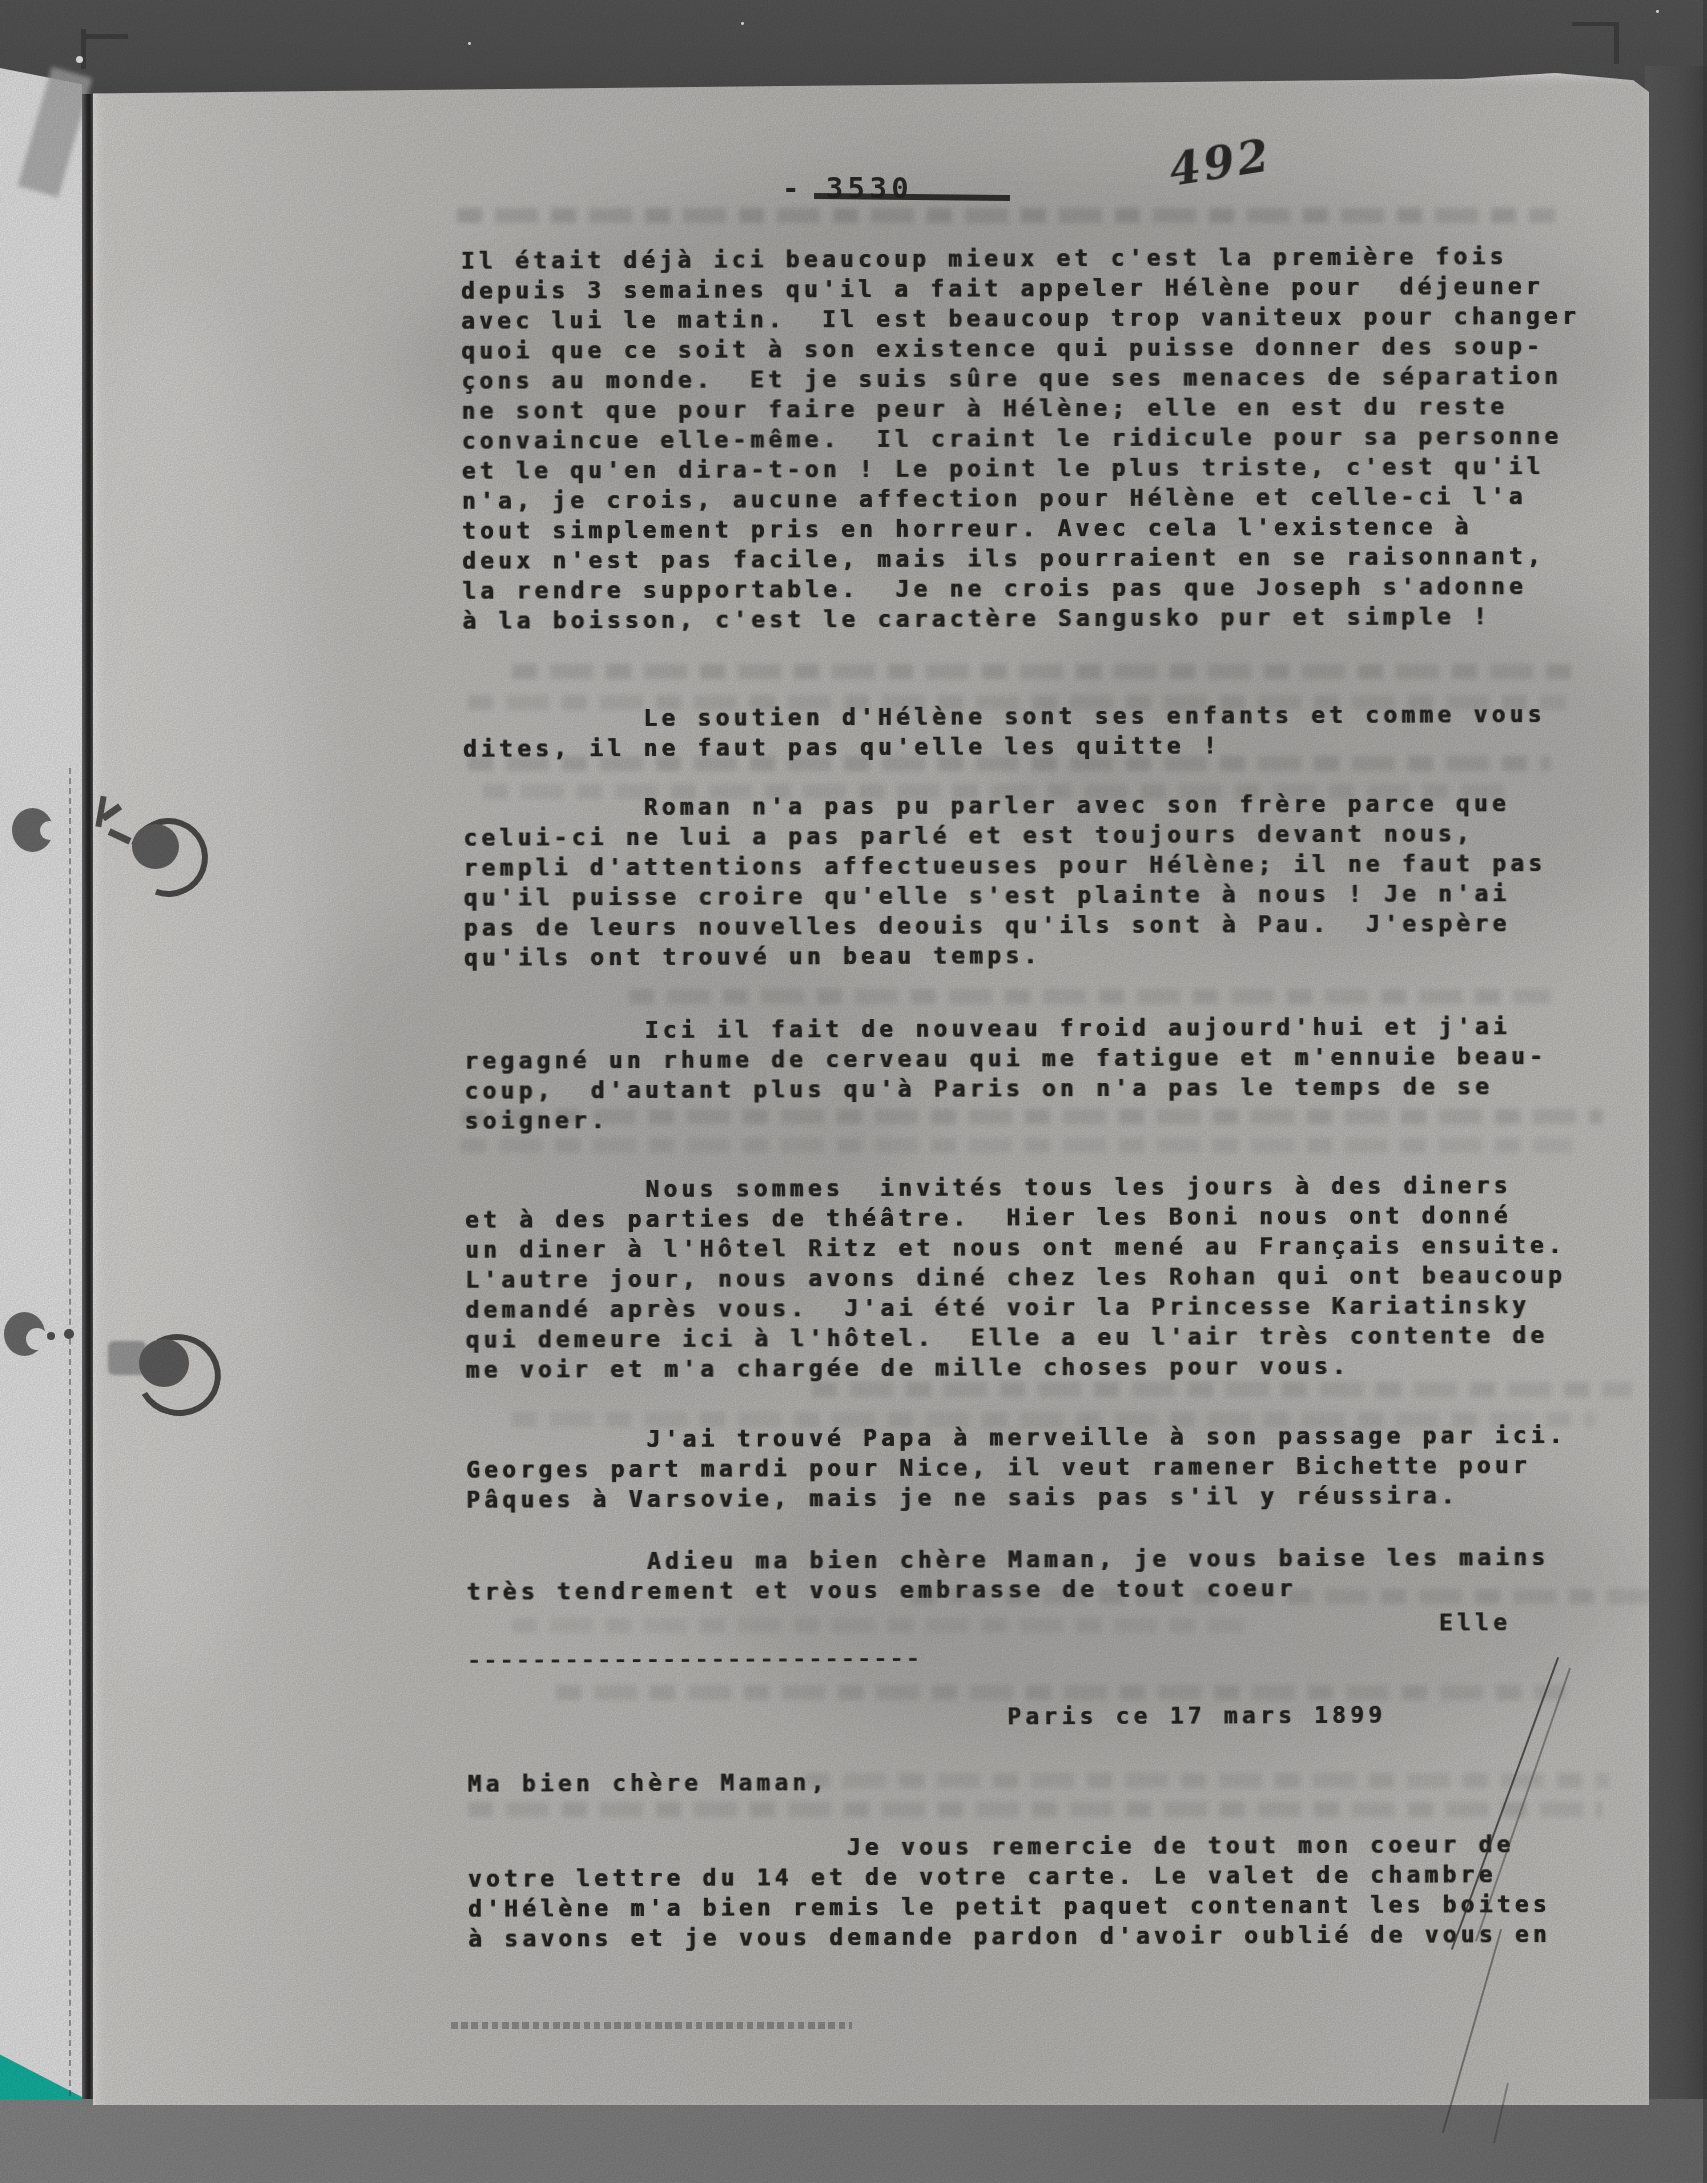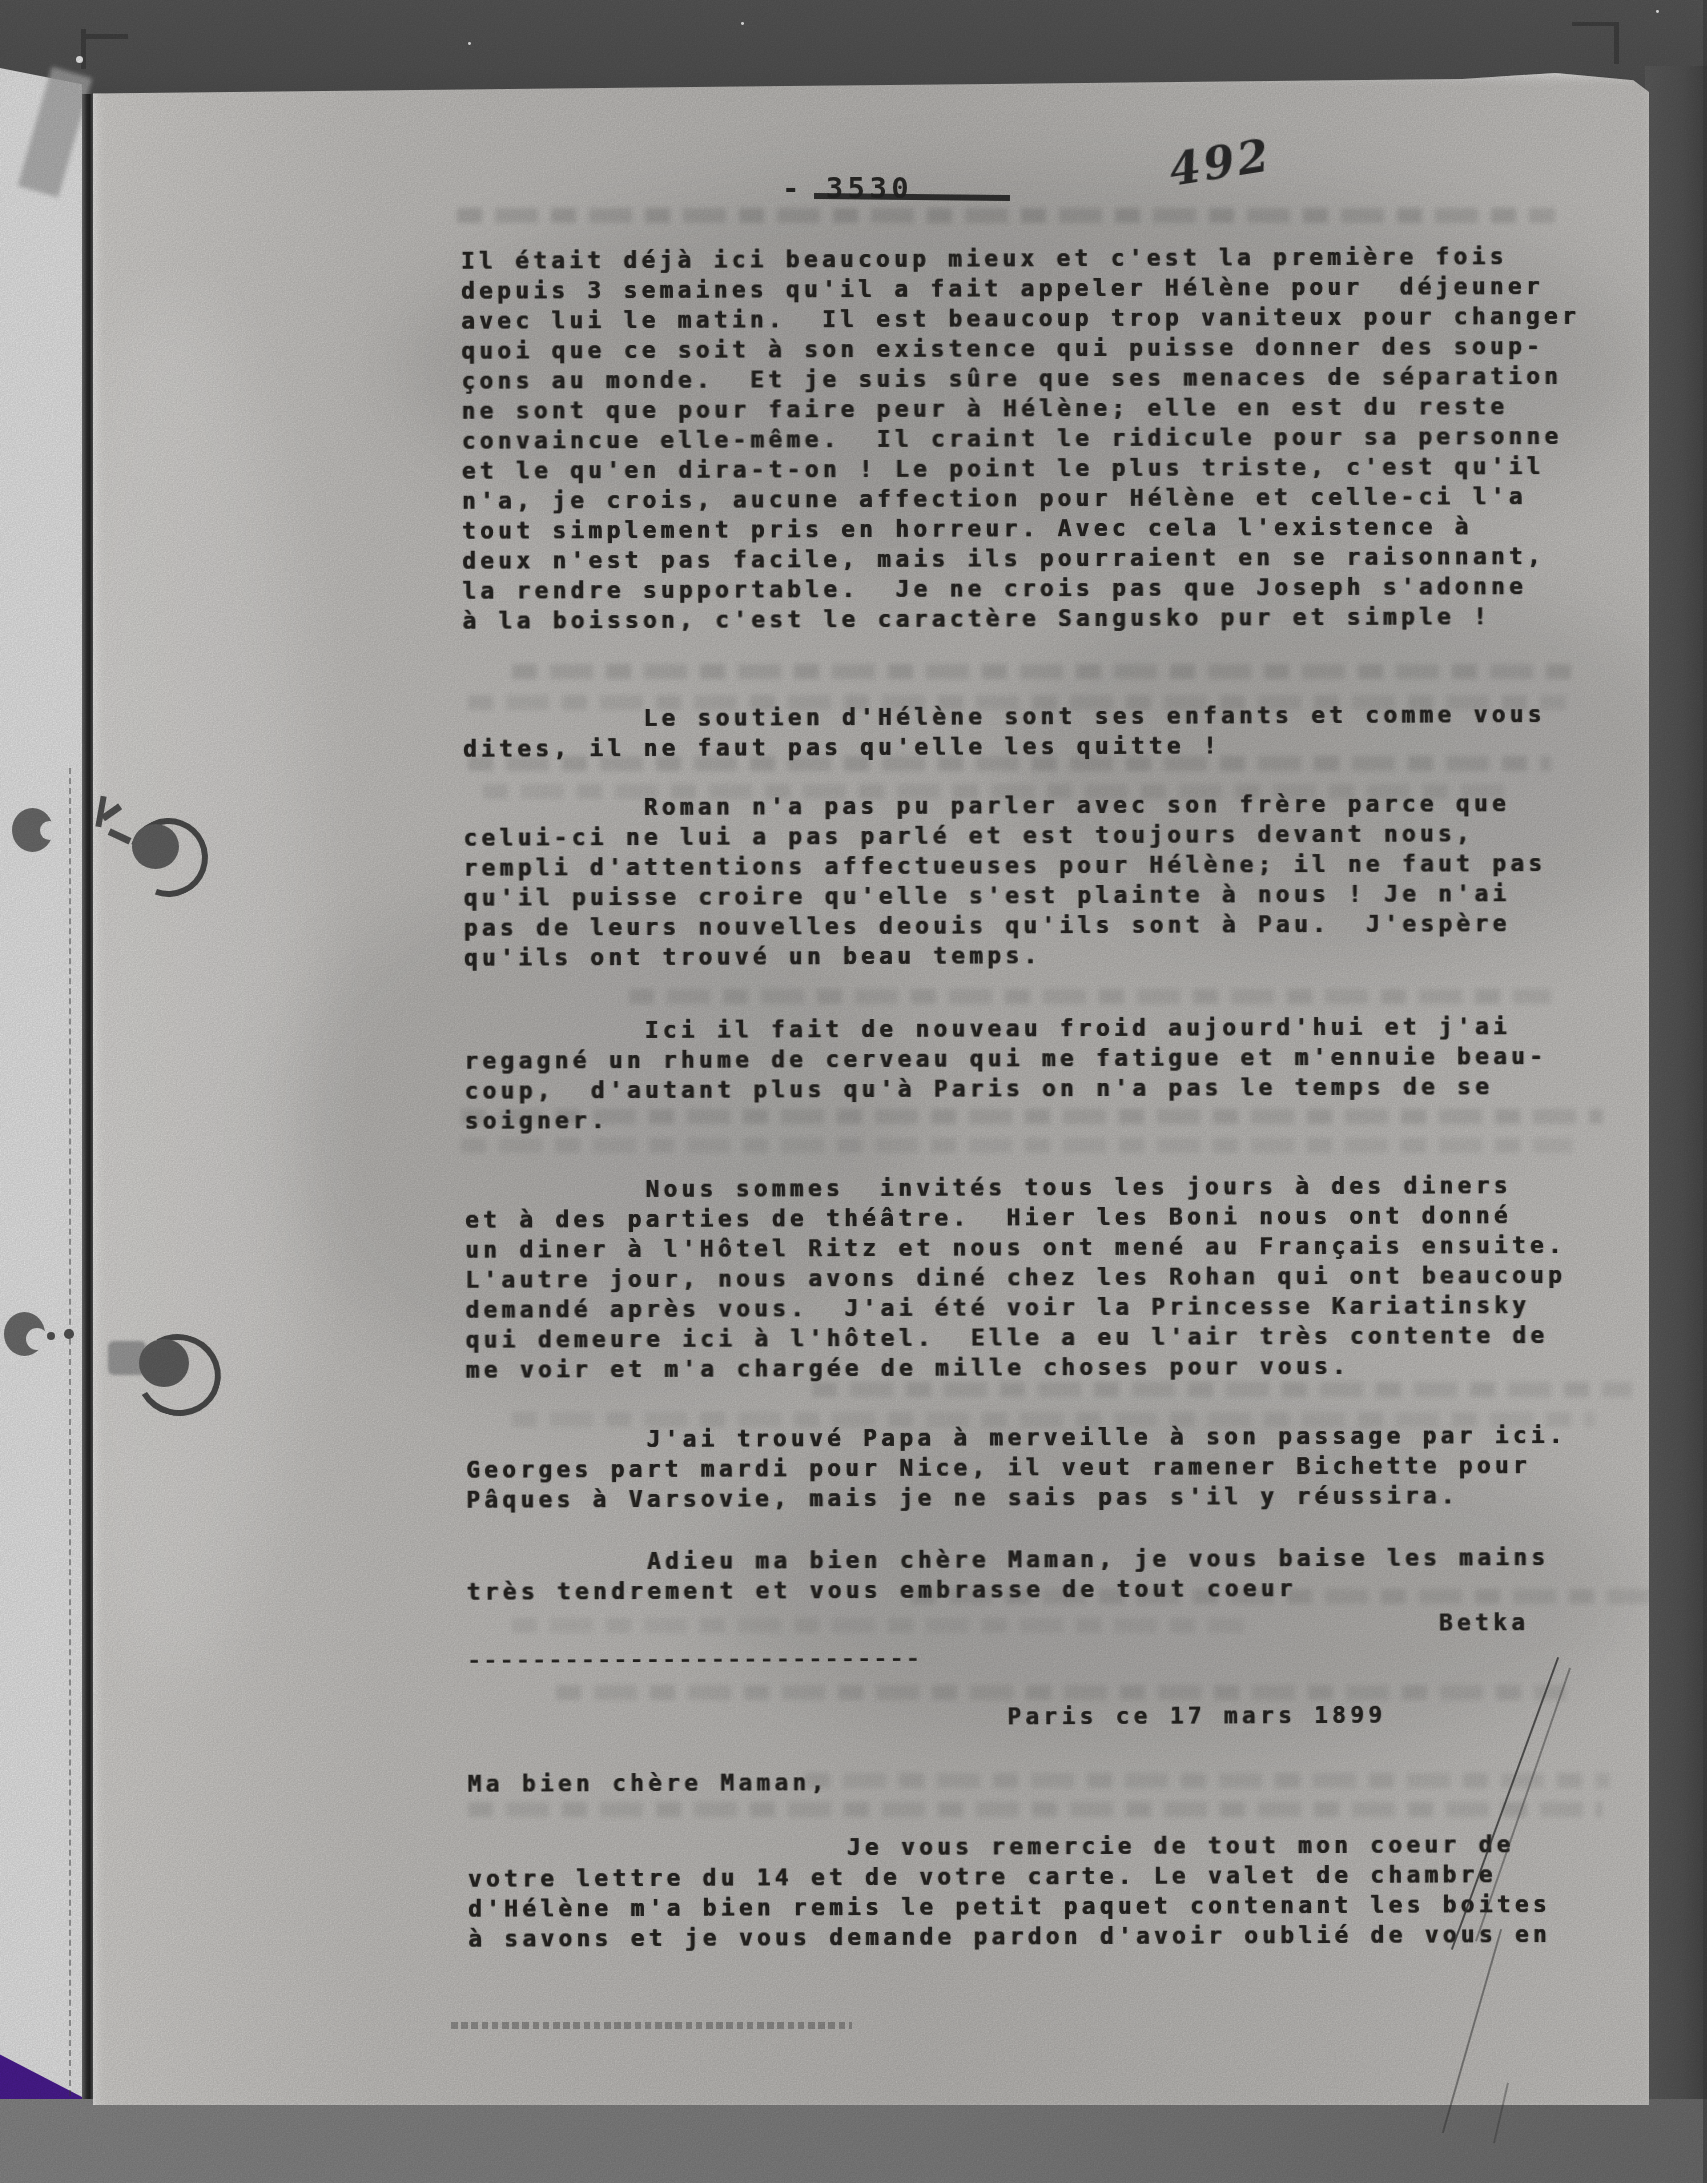--- a/index.html
+++ b/index.html
@@ -1,17 +1,17 @@
 <!DOCTYPE html>
 <html style="font-size:11.7px"><head>
 <meta charset="utf-8">
 <style>
   html,body{margin:0;padding:0;background:#444;}
   #scene{position:relative;width:1708px;height:2183px;overflow:hidden;
-         background:#4c1d95;font-family:"DejaVu Sans Mono","Liberation Mono",monospace;}
+         background:#14b8a6;font-family:"DejaVu Sans Mono","Liberation Mono",monospace;}
   
   .band-top{position:absolute;left:0;top:0;width:1708px;height:97px;z-index:0;
             background:linear-gradient(180deg,#595959 0%,#555 70%,#515151 100%);}
   .band-right{position:absolute;left:1645px;top:66px;width:62px;height:2042px;z-index:0;
             background:linear-gradient(90deg,#5e5e5e 0%,#565656 60%,#484848 100%);}
   .band-bottom{position:absolute;left:0;top:2099px;width:1708px;height:84px;z-index:0;
             background:linear-gradient(90deg,#8a8a8a 0%,#828282 55%,#6f6f6f 100%);}
   .film-edge{position:absolute;right:0;top:0;width:5.1px;height:2183px;background:#3d3d3d;opacity:.6;z-index:4;}
   
   .understack{position:absolute;left:0;top:68px;width:82px;height:2029px;background:#ededed;z-index:1;
@@ -120,21 +120,21 @@
     <div class="pagenum-hand">492</div>
 
     <div class="typescript">
       <div class="para" style="left:367px;top:171px;"><div class="tl">Il était déjà ici beaucoup mieux et c'est la première fois</div><div class="tl">depuis 3 semaines qu'il a fait appeler Hélène pour  déjeuner</div><div class="tl">avec lui le matin.  Il est beaucoup trop vaniteux pour changer</div><div class="tl">quoi que ce soit à son existence qui puisse donner des soup-</div><div class="tl">çons au monde.  Et je suis sûre que ses menaces de séparation</div><div class="tl">ne sont que pour faire peur à Hélène; elle en est du reste</div><div class="tl">convaincue elle-même.  Il craint le ridicule pour sa personne</div><div class="tl">et le qu'en dira-t-on ! Le point le plus triste, c'est qu'il</div><div class="tl">n'a, je crois, aucune affection pour Hélène et celle-ci l'a</div><div class="tl">tout simplement pris en horreur. Avec cela l'existence à</div><div class="tl">deux n'est pas facile, mais ils pourraient en se raisonnant,</div><div class="tl">la rendre supportable.  Je ne crois pas que Joseph s'adonne</div><div class="tl">à la boisson, c'est le caractère Sangusko pur et simple !</div></div>
       <div class="para" style="left:367px;top:629px;"><div class="tl">          Le soutien d'Hélène sont ses enfants et comme vous</div><div class="tl">dites, il ne faut pas qu'elle les quitte !</div></div>
       <div class="para" style="left:367px;top:718px;"><div class="tl">          Roman n'a pas pu parler avec son frère parce que</div><div class="tl">celui-ci ne lui a pas parlé et est toujours devant nous,</div><div class="tl">rempli d'attentions affectueuses pour Hélène; il ne faut pas</div><div class="tl">qu'il puisse croire qu'elle s'est plainte à nous ! Je n'ai</div><div class="tl">pas de leurs nouvelles deouis qu'ils sont à Pau.  J'espère</div><div class="tl">qu'ils ont trouvé un beau temps.</div></div>
       <div class="para" style="left:367px;top:941px;"><div class="tl">          Ici il fait de nouveau froid aujourd'hui et j'ai</div><div class="tl">regagné un rhume de cerveau qui me fatigue et m'ennuie beau-</div><div class="tl">coup,  d'autant plus qu'à Paris on n'a pas le temps de se</div><div class="tl">soigner.</div></div>
       <div class="para" style="left:367px;top:1100px;"><div class="tl">          Nous sommes  invités tous les jours à des diners</div><div class="tl">et à des parties de théâtre.  Hier les Boni nous ont donné</div><div class="tl">un diner à l'Hôtel Ritz et nous ont mené au Français ensuite.</div><div class="tl">L'autre jour, nous avons diné chez les Rohan qui ont beaucoup</div><div class="tl">demandé après vous.  J'ai été voir la Princesse Kariatinsky</div><div class="tl">qui demeure ici à l'hôtel.  Elle a eu l'air très contente de</div><div class="tl">me voir et m'a chargée de mille choses pour vous.</div></div>
       <div class="para" style="left:367px;top:1350px;"><div class="tl">          J'ai trouvé Papa à merveille à son passage par ici.</div><div class="tl">Georges part mardi pour Nice, il veut ramener Bichette pour</div><div class="tl">Pâques à Varsovie, mais je ne sais pas s'il y réussira.</div></div>
       <div class="para" style="left:367px;top:1472px;"><div class="tl">          Adieu ma bien chère Maman, je vous baise les mains</div><div class="tl">très tendrement et vous embrasse de tout coeur</div></div>
-      <div class="sigline" style="left:1339px;top:1537px;">Betka</div>
+      <div class="sigline" style="left:1339px;top:1537px;">Elle</div>
       <div class="divider">----------------------------</div>
       <div class="dateline" style="left:907px;top:1629px;">Paris ce 17 mars 1899</div>
       <div class="salutation" style="left:367px;top:1694px;">Ma bien chère Maman,</div>
       <div class="para" style="left:367px;top:1759px;"><div class="tl">                     Je vous remercie de tout mon coeur de</div><div class="tl">votre lettre du 14 et de votre carte. Le valet de chambre</div><div class="tl">d'Hélène m'a bien remis le petit paquet contenant les boites</div><div class="tl">à savons et je vous demande pardon d'avoir oublié de vous en</div></div>
     </div>
   </div>
 
   <div class="blob" style="left:11.7px;top:808px;width:41px;height:44px;background:#6e6e6e;z-index:5;"></div>
   <div class="blob" style="left:40px;top:821px;width:19px;height:19px;background:#ececec;z-index:5;"></div>
   <div class="ring" style="left:129px;top:818px;width:67px;height:67px;border-left-color:transparent;transform:rotate(-25deg);z-index:5;"></div>

